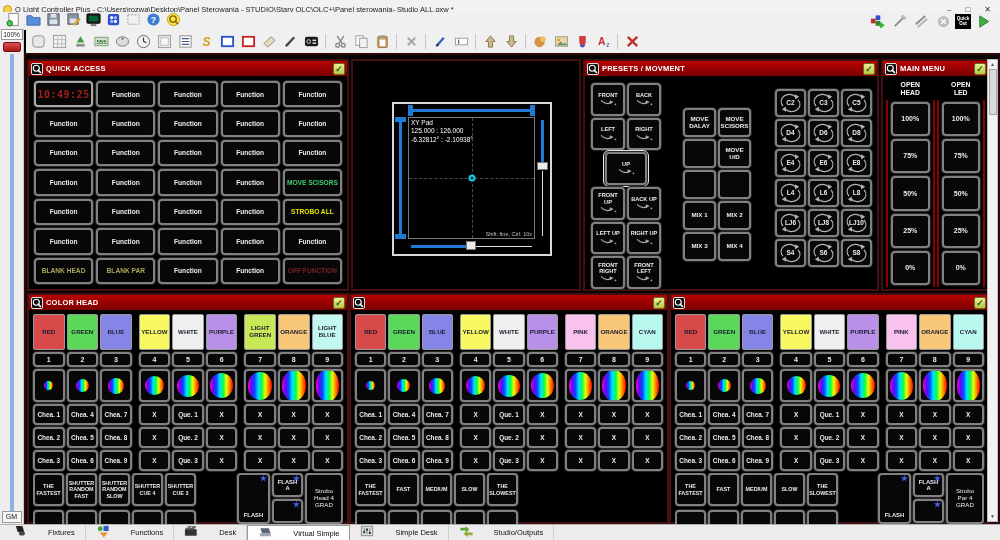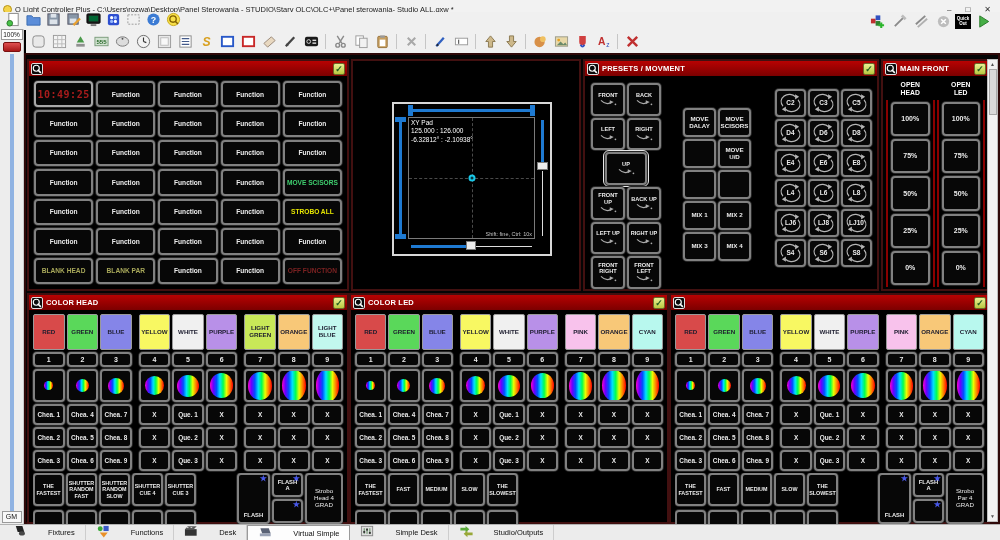--- a/index.html
+++ b/index.html
@@ -445,20 +445,21 @@
   <div class="vc-area">
 
     <div class="panel" id="p-qa">
       <div class="phdr">
         <span class="plogo">
             <svg width="10" height="10" viewBox="0 0 14 14">
               <circle cx="6" cy="6" r="4.2" fill="none" stroke="#fff" stroke-width="1.6"></circle>
               <path d="M8,8 L12.4,12.4" stroke="#fff" stroke-width="2.2"></path>
             </svg>
           </span>
+        <span class="ttl">QUICK ACCESS</span>
         <span class="pchk">✓</span>
       </div>
       <div id="qa-grid">
           <div class="btn clock">10:49:25</div>
           <div class="btn">Function</div>
           <div class="btn">Function</div>
           <div class="btn">Function</div>
           <div class="btn">Function</div>
           <div class="btn">Function</div>
           <div class="btn">Function</div>
@@ -746,21 +747,21 @@
     </div>
 
     <div class="panel" id="p-mm">
       <div class="phdr">
         <span class="plogo">
             <svg width="10" height="10" viewBox="0 0 14 14">
               <circle cx="6" cy="6" r="4.2" fill="none" stroke="#fff" stroke-width="1.6"></circle>
               <path d="M8,8 L12.4,12.4" stroke="#fff" stroke-width="2.2"></path>
             </svg>
           </span>
-        <span class="ttl">MAIN FRONT</span>
+        <span class="ttl">MAIN MENU</span>
         <span class="pchk">✓</span>
       </div>
       <div id="mm-cols">
           <div class="mm-col">
             <div class="mm-hdr">OPEN
 HEAD</div>
             <div class="mm-body">
               <div class="btn">100%</div>
               <div class="btn">75%</div>
               <div class="btn">50%</div>
@@ -889,21 +890,20 @@
         </div>
       </div>
     <div class="panel" id="p-cl">
         <div class="phdr center">
           <span class="plogo">
             <svg width="10" height="10" viewBox="0 0 14 14">
               <circle cx="6" cy="6" r="4.2" fill="none" stroke="#fff" stroke-width="1.6"></circle>
               <path d="M8,8 L12.4,12.4" stroke="#fff" stroke-width="2.2"></path>
             </svg>
           </span>
-          <span class="ttl">COLOR LED</span>
           <span class="pchk">✓</span>
         </div>
         <div class="cp-content">
           <div class="crow">
             <div class="sw" style="background: rgb(216, 74, 74);">RED</div>
             <div class="sw" style="background: rgb(90, 216, 90);">GREEN</div>
             <div class="sw" style="background: rgb(133, 133, 232);">BLUE</div>
             <div class="sw" style="background: rgb(248, 248, 98);">YELLOW</div>
             <div class="sw" style="background: rgb(240, 240, 240);">WHITE</div>
             <div class="sw" style="background: rgb(184, 144, 232);">PURPLE</div>

